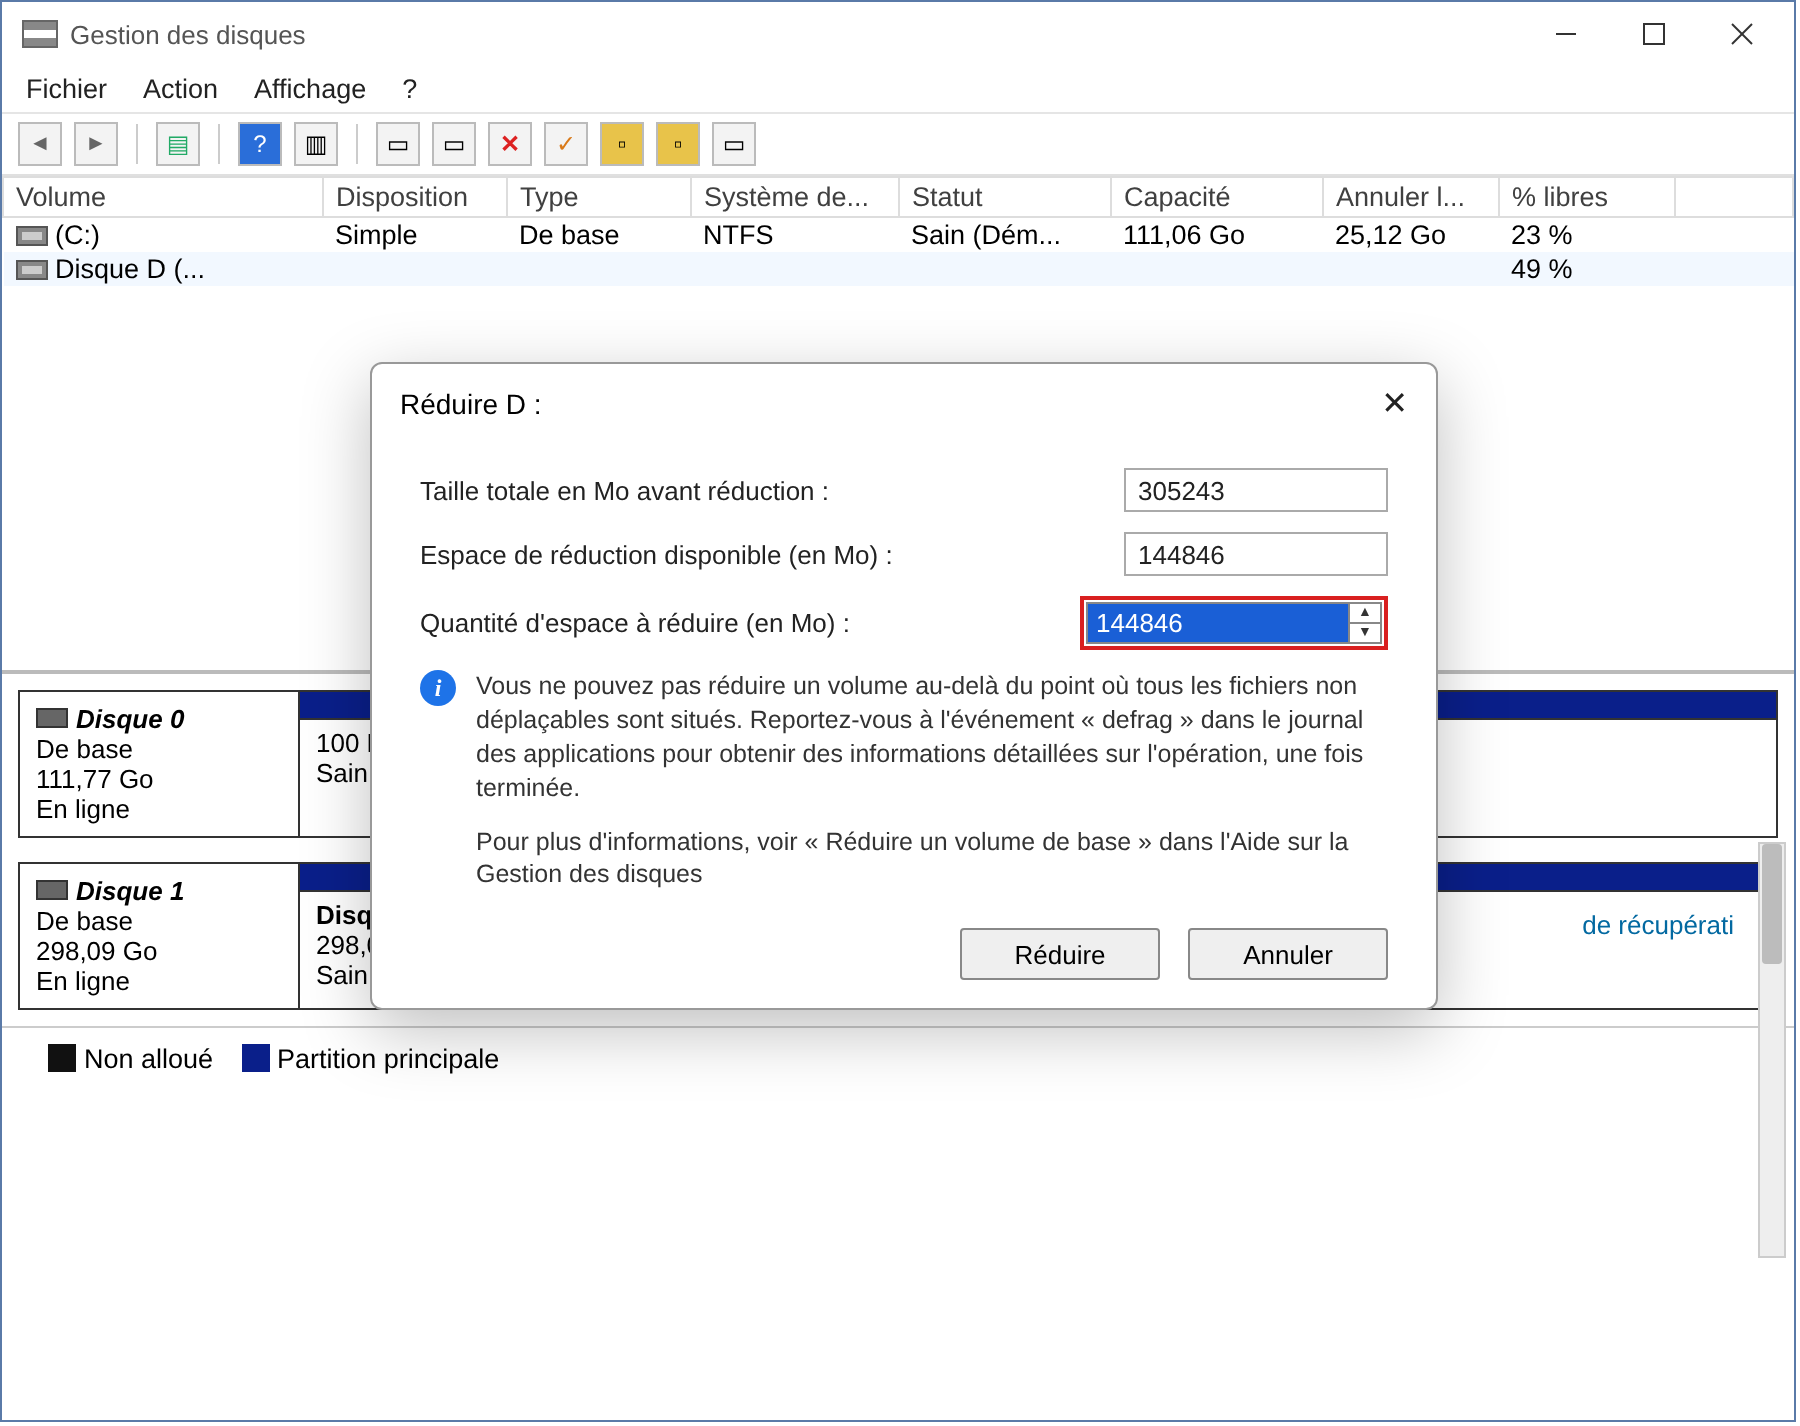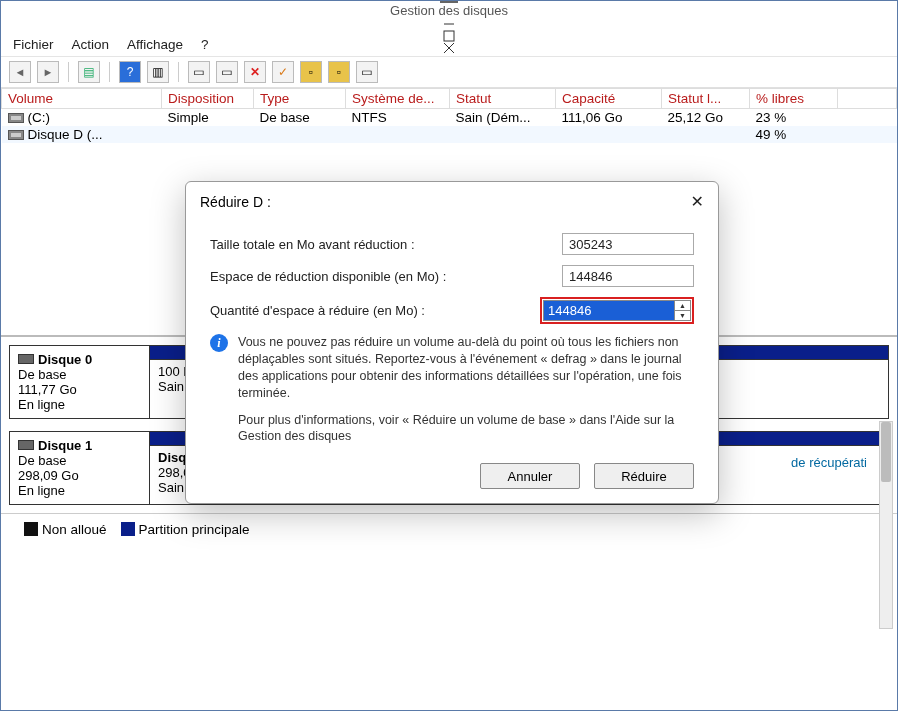--- a/index.html
+++ b/index.html
@@ -1,45 +1,45 @@
 <!DOCTYPE html>
 <html><head>
 <meta charset="utf-8">
 <style>
   * { box-sizing: border-box; font-family: "Segoe UI", Tahoma, sans-serif; }
   body { margin: 0; padding: 0; background: #fff; width: 900px; height: 713px; overflow: hidden; position: relative; }
 
   .window { border: 1px solid #5a7aa8; width: 898px; height: 711px; position: relative; background: #fff; }
 
-  .titlebar { display: flex; align-items: center; height: 32px; padding: 0 4px; flex-direction: column; }
+  .titlebar { display: flex; align-items: center; height: 32px; padding: 0 4px; }
   .titlebar .app-icon { width: 18px; height: 14px; background: linear-gradient(#888 0 33%, #fff 33% 66%, #888 66% 100%); border: 1px solid #666; margin: 0 6px; }
   .titlebar .title { font-size: 13px; color: #555; flex: 1; }
   .titlebar .winbtn { width: 44px; height: 28px; display: flex; align-items: center; justify-content: center; color: #666; font-size: 14px; }
   .titlebar .winbtn svg { stroke: #333; }
 
   .menubar { display: flex; gap: 18px; padding: 4px 12px; font-size: 13.5px; color: #222; border-bottom: 1px solid #e5e5e5;}
   .menubar span { cursor: default; }
 
   .toolbar { display: flex; align-items: center; gap: 6px; padding: 4px 8px; border-bottom: 1px solid #e0e0e0; }
   .tb-btn { width: 22px; height: 22px; border: 1px solid #bbb; background: #f3f3f3; display:flex; align-items:center; justify-content:center; font-size:12px;}
   .tb-sep { width: 1px; height: 20px; background: #ccc; margin: 0 3px; }
   .arrow-left::before { content:"◄"; color:#666; font-size:11px;}
   .arrow-right::before { content:"►"; color:#666; font-size:11px;}
 
   .table { width: 100%; border-collapse: collapse; font-size: 13.5px; }
-  .table th { text-align: left; font-weight: 400; border: 1px solid #ddd; padding: 2px 6px; background: #fff; color:#b91c1c;}
+  .table th { text-align: left; font-weight: 400; border: 1px solid #ddd; padding: 2px 6px; background: #fff; color:#404040;}
   .table td { padding: 1px 6px; white-space: nowrap; overflow: hidden; text-overflow: ellipsis; max-width:120px;}
   .vol-icon { display:inline-block; width:16px; height:10px; background:#888; border:1px solid #555; margin-right:4px; position:relative; top:1px;}
   .vol-icon::after { content:""; position:absolute; left:2px; top:2px; width:10px; height:4px; background:#ccc;}
   .row-sel td { background: #f2f8ff; }
 
   .disk-area { display:flex; flex-direction:column; gap:12px; padding: 8px; border-top: 2px solid #bbb; margin-top:4px;}
   .disk-row { display:flex; border:1px solid #333; }
   .disk-info { width: 140px; padding: 6px 8px; font-size: 13px; border-right: 1px solid #333;}
-  .disk-info .name { font-weight: 700; }
+  .disk-info .name { font-weight: 700; font-style: italic; }
   .disk-icon { display:inline-block; width:16px; height:10px; background:#666; border:1px solid #333; margin-right:4px;}
   .part-row { flex:1; display:flex; flex-direction:column; }
   .part-bar { height:14px; background:#0a1f8a; border-bottom:1px solid #333;}
   .part-content { flex:1; padding: 4px 8px; font-size: 13px; }
   .part-content .pname { font-weight:700;}
 
   .legend { padding: 6px 23px; font-size: 13.5px; border-top: 1px solid #ccc; display:flex; gap:14px; align-items:center;}
   .swatch { width:14px; height:14px; display:inline-block; margin-right:4px; position:relative; top:2px;}
   .swatch.black { background:#111; }
   .swatch.blue { background:#0a1f8a; }
@@ -137,21 +137,21 @@
         <col>
     </colgroup>
     <thead>
       <tr>
         <th>Volume</th>
         <th>Disposition</th>
         <th>Type</th>
         <th>Système de...</th>
         <th>Statut</th>
         <th>Capacité</th>
-        <th>Statut l...</th>
+        <th>Annuler l...</th>
         <th>% libres</th>
         <th></th>
       </tr>
     </thead>
     <tbody>
       <tr>
         <td><span class="vol-icon"></span><span>(C:)</span></td>
         <td>Simple</td>
         <td>De base</td>
         <td>NTFS</td>
@@ -252,18 +252,18 @@
 
       <div class="info-row">
         <div class="info-icon">i</div>
         <div class="info-text">Vous ne pouvez pas réduire un volume au-delà du point où tous les fichiers non déplaçables sont situés. Reportez-vous à l'événement « defrag » dans le journal des applications pour obtenir des informations détaillées sur l'opération, une fois terminée.</div>
       </div>
       <div class="info-row" style="margin-left:28px;">
         <div class="info-text">Pour plus d'informations, voir « Réduire un volume de base » dans l'Aide sur la Gestion des disques</div>
       </div>
     </div>
     <div class="dlg-btns">
+      <button>Réduire</button>
       <button>Annuler</button>
-      <button>Réduire</button>
     </div>
   </div>
 
 </div>
 
 </body></html>

